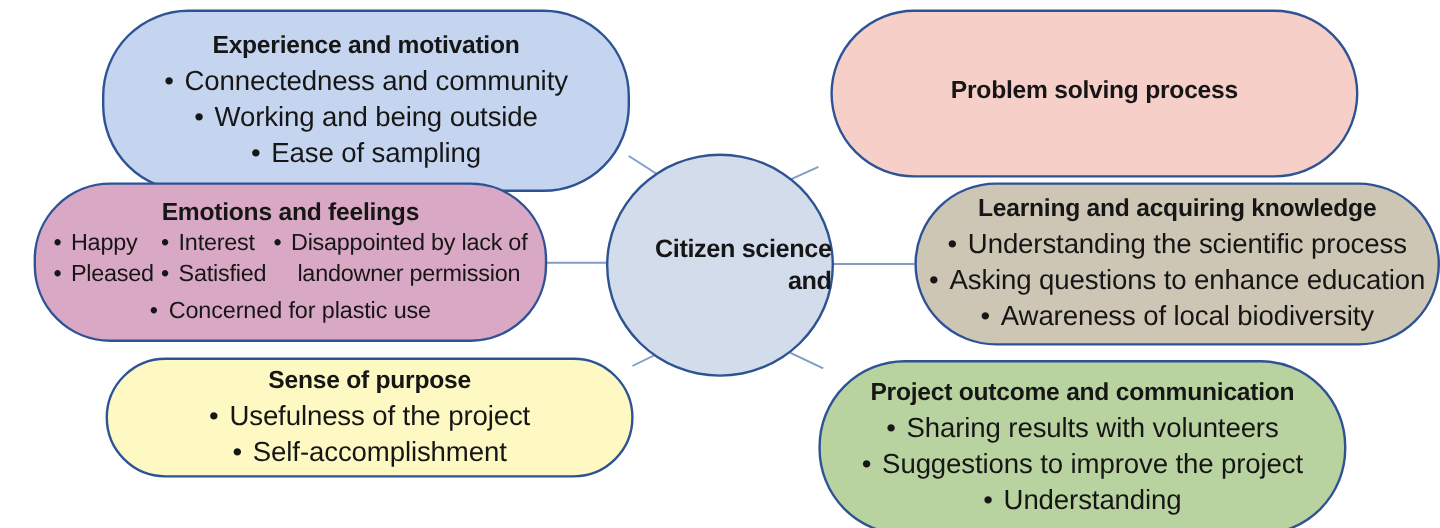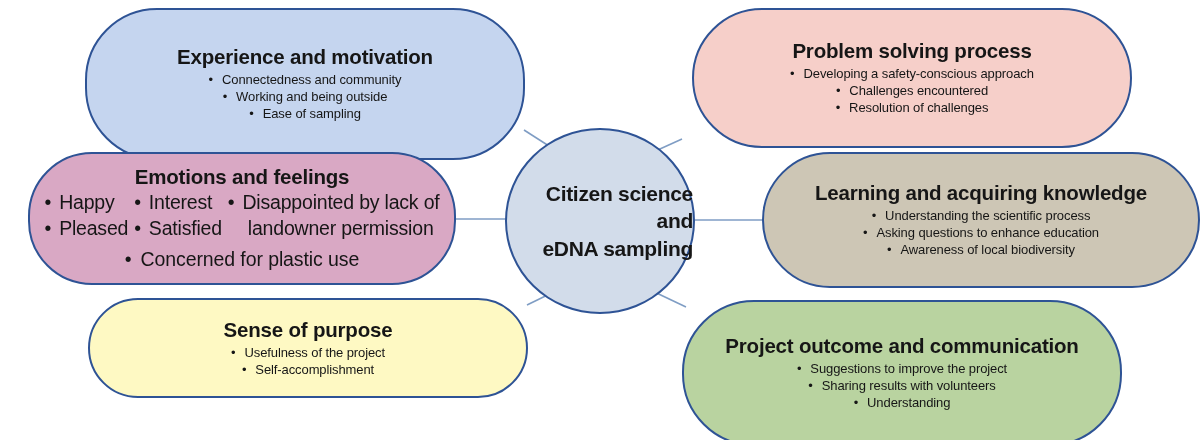--- a/index.html
+++ b/index.html
@@ -49,21 +49,21 @@
     font-size: 20.5px;
     line-height: 1.18;
     letter-spacing: -0.2px;
     margin-bottom: 3px;
     white-space: nowrap;
   }
   .node .bullets {
     display: flex;
     flex-direction: column;
     align-items: center;
-    font-size: 13px;
+    font-size: 23px;
     line-height: 1.3;
     letter-spacing: -0.1px;
   }
   .node .bullets .li {
     white-space: nowrap;
   }
   .node .bullets .li::before {
     content: "\2022";
     display: inline-block;
     margin-right: 9px;
@@ -180,25 +180,20 @@
     <div class="title">Experience and motivation</div>
     <div class="bullets">
       <div class="li">Connectedness and community</div>
       <div class="li">Working and being outside</div>
       <div class="li">Ease of sampling</div>
     </div>
   </div>
 
   <div class="node" id="node-problem">
     <div class="title">Problem solving process</div>
-    <div class="bullets">
-      <div class="li">Developing a safety-conscious approach</div>
-      <div class="li">Challenges encountered</div>
-      <div class="li">Resolution of challenges</div>
-    </div>
   </div>
 
   <div class="node" id="node-learning">
     <div class="title">Learning and acquiring knowledge</div>
     <div class="bullets">
       <div class="li">Understanding the scientific process</div>
       <div class="li">Asking questions to enhance education</div>
       <div class="li">Awareness of local biodiversity</div>
     </div>
   </div>
@@ -226,25 +221,24 @@
     <div class="title">Sense of purpose</div>
     <div class="bullets">
       <div class="li">Usefulness of the project</div>
       <div class="li">Self-accomplishment</div>
     </div>
   </div>
 
   <div class="node" id="node-outcome">
     <div class="title">Project outcome and communication</div>
     <div class="bullets">
+      <div class="li">Sharing results with volunteers</div>
       <div class="li">Suggestions to improve the project</div>
-      <div class="li">Sharing results with volunteers</div>
       <div class="li">Understanding</div>
     </div>
   </div>
 
   <div id="center-node">
     <div>Citizen science</div>
     <div>and</div>
-    <div>eDNA sampling</div>
   </div>
 
 </div>
 
 </body></html>

